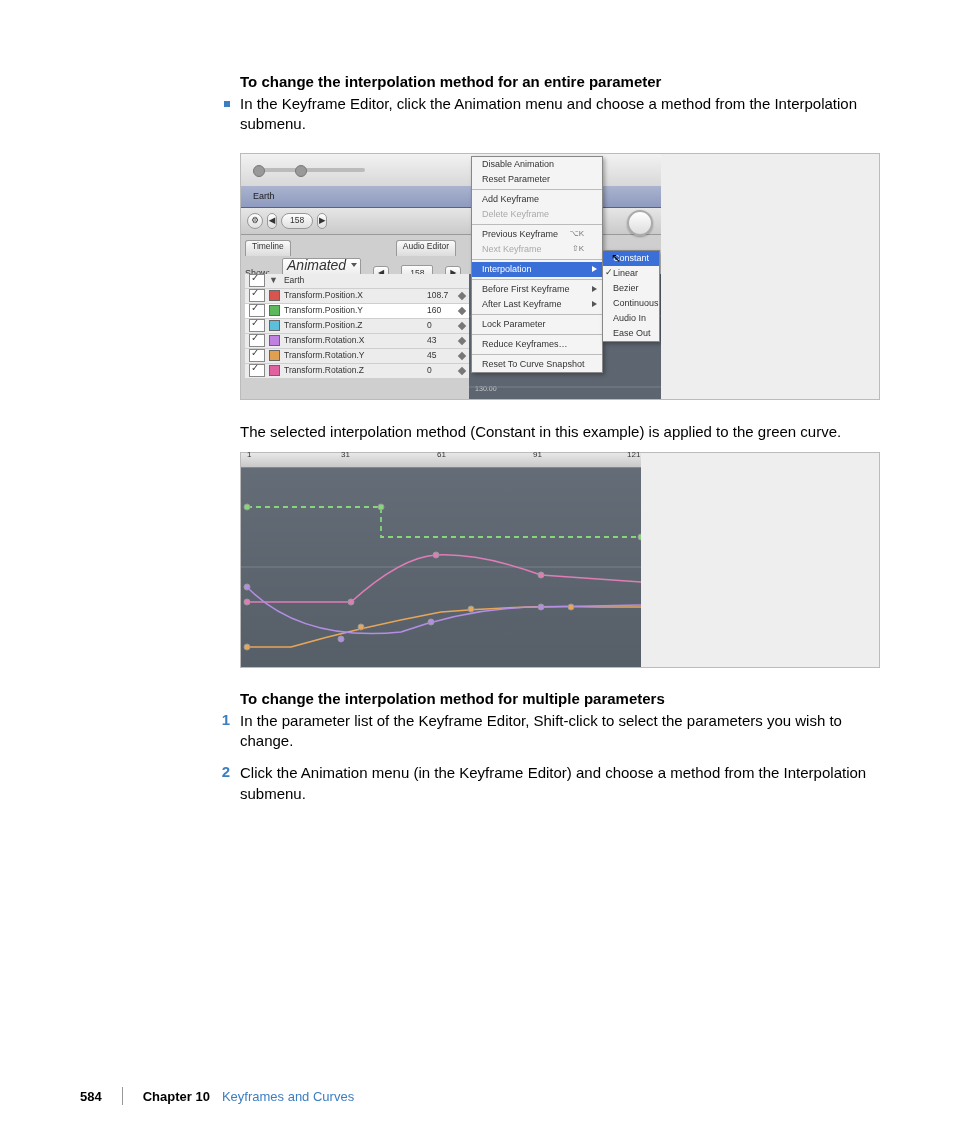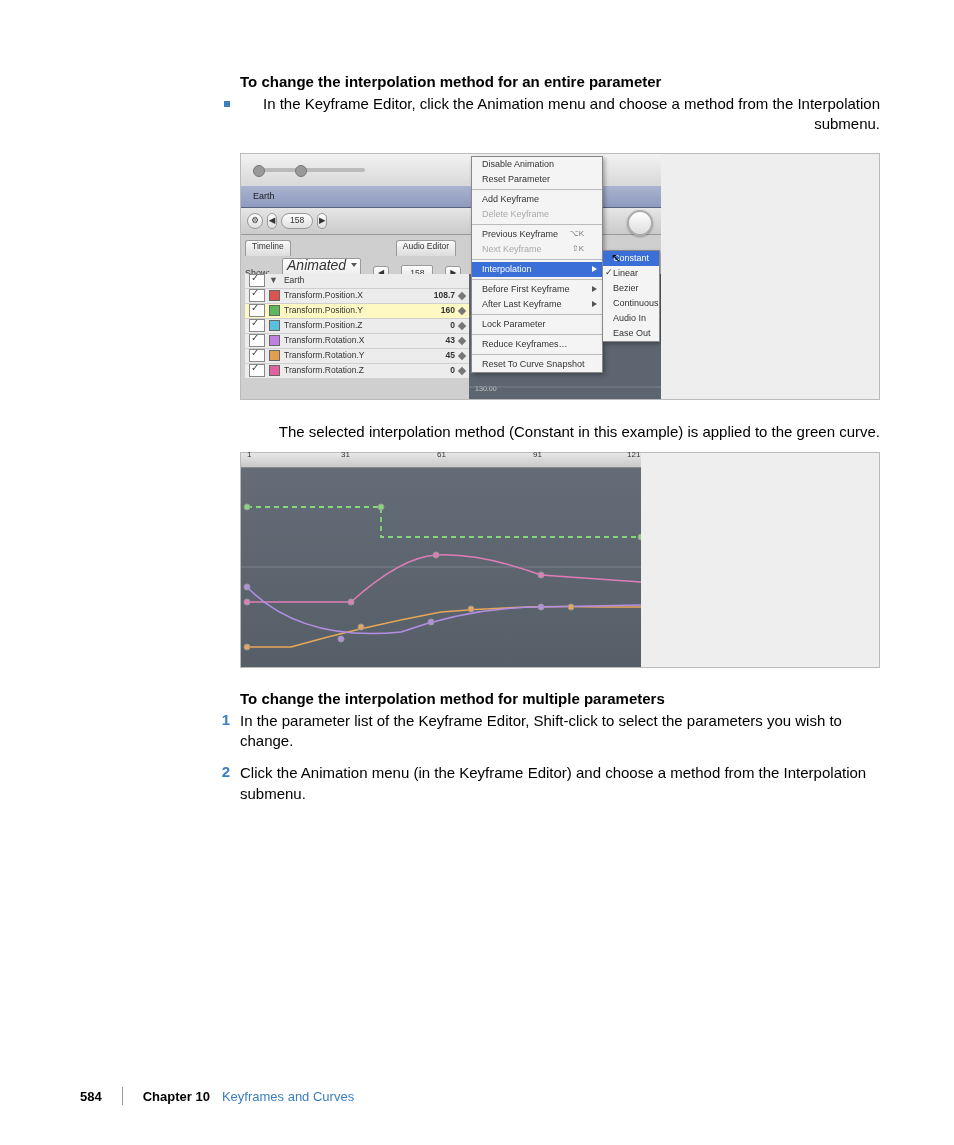--- a/index.html
+++ b/index.html
@@ -30,21 +30,21 @@
     gap: 10px;
     margin-bottom: 18px;
     margin-left: -16px;
   }
   .bullet-square {
     width: 6px; height: 6px;
     background: #3B7EC2;
     margin-top: 7px;
     flex: none;
   }
-  .para { line-height: 1.35; text-align: right; }
+  .para { line-height: 1.35; }
   .figure {
     margin: 10px 0 22px 0;
     border: 1px solid #bbb;
     background: #eee;
     line-height: 0;
   }
   .footer {
     position: absolute;
     left: 80px; right: 60px; bottom: 40px;
     border-top: none;
@@ -74,21 +74,21 @@
   .s1-show { position:absolute; left:4px; top:104px; display:flex; align-items:center; gap:12px;}
   .sel { background:linear-gradient(#fff,#ddd); border:1px solid #999; border-radius:2px; height:13px; font-size:14px; padding:0 14px 16px 4px; position:relative; display:inline-flex; align-items:center;font-style:italic;}
   .sel::after{content:""; position:absolute; right:3px; top:4px; width:0;height:0;border-left:3px solid transparent;border-right:3px solid transparent;border-top:4px solid #555;}
   .smbtn{ background:linear-gradient(#fff,#ddd); border:1px solid #999; border-radius:3px; width:14px; height:13px; font-size:8px; display:inline-flex; align-items:center; justify-content:center;}
   .s1-list{ position:absolute; left:4px; top:120px; width:224px; background:#ececec;}
   .lrow{ display:flex; align-items:center; height:14px; border-bottom:1px solid #cfcfcf;}
   .lrow .ck{ width:14px; height:11px; border:1px solid #888; background:#fff; margin:0 4px; position:relative;}
   .lrow .ck::after{content:"✓"; position:absolute; left:1px; top:-2px; font-size:10px; color:#444;}
   .lrow .sw{ width:9px; height:9px; border:1px solid #666; margin-right:4px;}
   .lrow .nm{ flex:1; font-size:8.5px; white-space:nowrap;}
-  .lrow .val{ width:28px; text-align:right; font-size:8.5px; margin-right:4px;font-weight:bold;}
+  .lrow .val{ width:28px; text-align:left; font-size:8.5px; margin-right:4px;}
   .lrow .kf{ width:6px; height:6px; transform:rotate(45deg); background:#777; margin-right:4px;}
   .lrow.head .nm{ padding-left:2px;}
   .s1-graph{ position:absolute; left:228px; top:120px; right:0; bottom:0; background:#5d6670;}
   .s1-graph svg{ width:100%; height:100%;}
   
   .menu{ position:absolute; background:#f4f4f4; border:1px solid #888; box-shadow:2px 2px 4px rgba(0,0,0,.3); font-size:9px;}
   .menu .mi{ padding:3px 26px 3px 10px; white-space:nowrap; position:relative;}
   .menu .sep{ height:1px; background:#bbb; margin:2px 0;}
   .menu .mi .sc{ position:absolute; right:18px; top:3px; color:#777; font-size:8px;}
   .menu .mi .arr{ position:absolute; right:5px; top:4px; width:0;height:0;border-top:3px solid transparent;border-bottom:3px solid transparent;border-left:5px solid #555;}
@@ -161,21 +161,21 @@
             <span style="color:#555;margin-right:4px">▼</span>
             <span class="nm">Earth</span>
           </div>
           <div class="lrow">
             <div class="ck"></div>
             <span class="sw" style="background:#d9534f"></span>
             <span class="nm">Transform.Position.X</span>
             <span class="val">108.7</span>
             <span class="kf"></span>
           </div>
-          <div class="lrow" style="background:#fef9c3">
+          <div class="lrow" style="background:#ffffff">
             <div class="ck"></div>
             <span class="sw" style="background:#5cb85c"></span>
             <span class="nm">Transform.Position.Y</span>
             <span class="val">160</span>
             <span class="kf"></span>
           </div>
           <div class="lrow">
             <div class="ck"></div>
             <span class="sw" style="background:#5bc0de"></span>
             <span class="nm">Transform.Position.Z</span>

